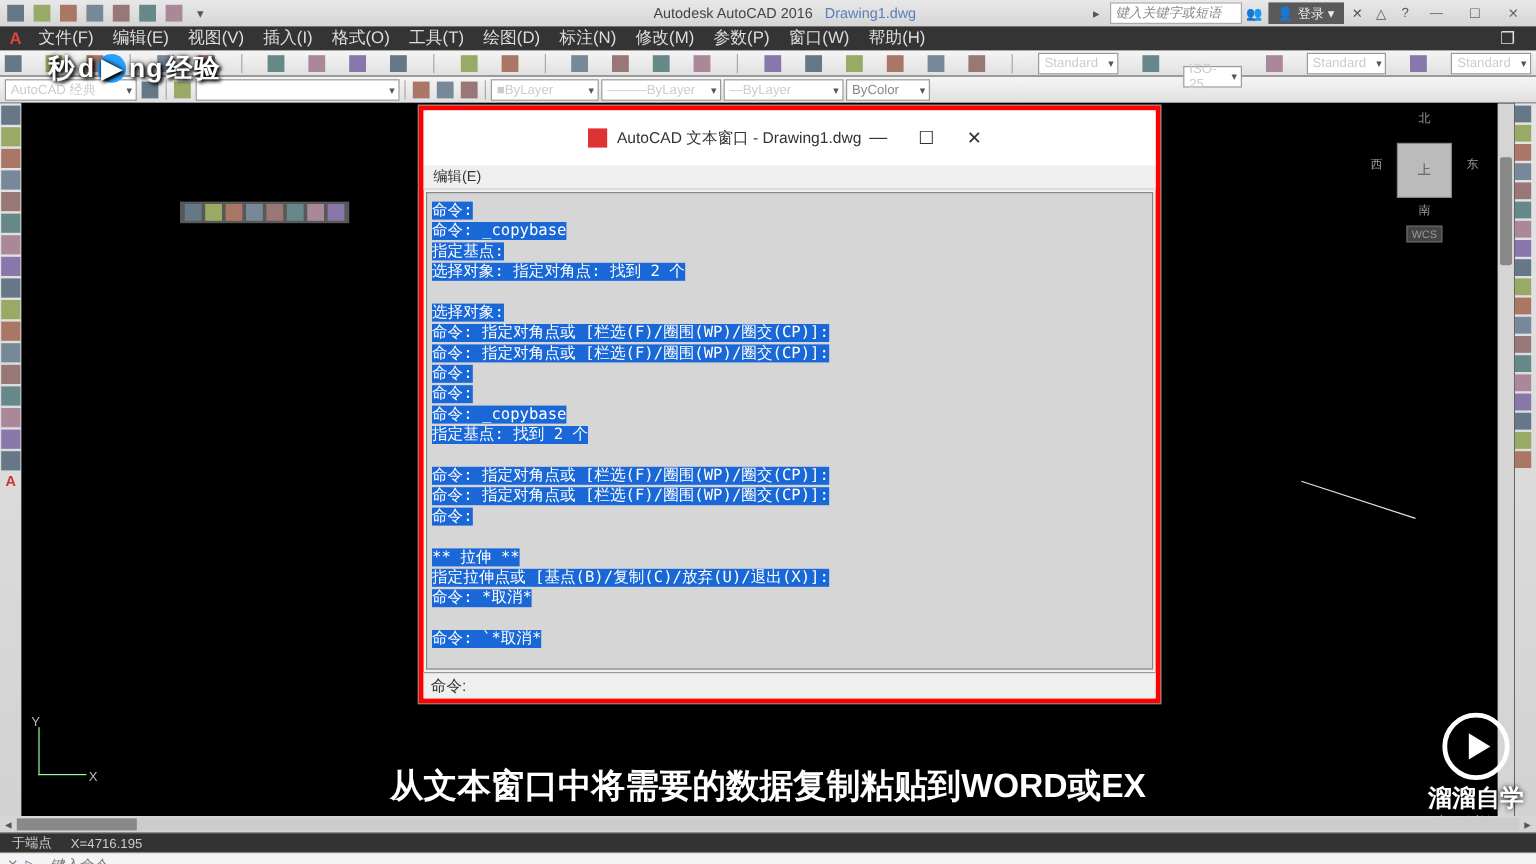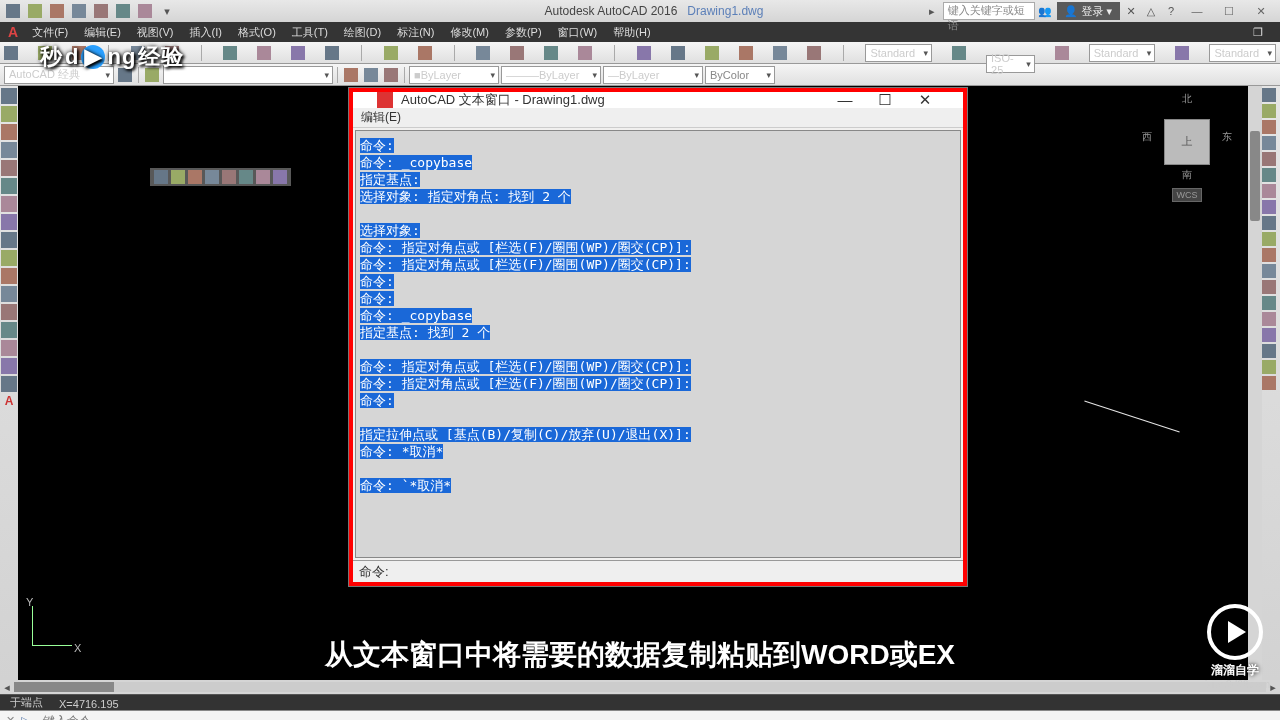--- a/index.html
+++ b/index.html
@@ -5,28 +5,28 @@
   * { margin: 0; padding: 0; box-sizing: border-box; user-select: none; }
   body { font-family: "Microsoft YaHei", Arial, sans-serif; font-size: 11px; background: #333; width: 1280px; height: 720px; overflow: hidden; color: #ccc; position: relative; }
 
   
   .titlebar { height: 22px; background: linear-gradient(#e8e8e8,#d5d5d5); display: flex; align-items: center; justify-content: space-between; position: relative; }
   .titlebar-left { display: flex; align-items: center; gap: 4px; padding: 0 4px; }
   .titlebar-center { position: absolute; left: 0; right: 0; text-align: center; color: #444; font-size: 12px; pointer-events: none; margin-left: 28px; }
   .titlebar-center .filename { color: #5b7fb8; }
   .titlebar-right { display: flex; align-items: center; gap: 2px; padding-right: 4px; z-index: 1; }
   .titlebar .icon-btn { width: 18px; height: 18px; display: inline-flex; align-items: center; justify-content: center; color: #555; }
-  .search-keyword { width: 92px; height: 18px; background: #fff; border: 1px solid #aaa; font-size: 11px; color: #888; padding: 0 4px; }
+  .search-keyword { width: 110px; height: 18px; background: #fff; border: 1px solid #aaa; font-size: 11px; color: #888; font-style: italic; padding: 0 4px; }
   .login-btn { background: #5a5a5a; color: #eee; height: 18px; padding: 0 8px; display: flex; align-items: center; font-size: 11px; }
   .win-ctrl { width: 30px; height: 18px; display: inline-flex; align-items: center; justify-content: center; color: #666; }
 
   
   .menubar { height: 20px; background: #343434; display: flex; align-items: center; padding: 0 8px; justify-content: space-between;}
   .menubar-left { display:flex; align-items:center; gap:0;}
-  .menubar .menu-item { padding: 0 8px; color: #ddd; font-size: 11px; height: 20px; display: flex; align-items: center; }
+  .menubar .menu-item { padding: 0 8px; color: #ddd; font-size: 14px; height: 20px; display: flex; align-items: center; }
   .menubar .logo { color: #d44; font-weight: bold; padding-right: 6px; font-size: 14px;}
 
   
   .toolbar { height: 22px; background: linear-gradient(#f5f5f5,#e0e0e0); border-bottom: 1px solid #999; display: flex; align-items: center; padding: 0 4px; gap: 20px; }
   .toolbar .tb-icon { width: 18px; height: 18px; display: inline-flex; align-items: center; justify-content: center; color: #555; }
   .toolbar .sep { width: 1px; height: 16px; background: #aaa; margin: 0 2px; }
   .toolbar .combo { height: 18px; border: 1px solid #999; background: #fff; font-size: 11px; padding: 0 16px 0 4px; display: inline-flex; align-items: center; position: relative;}
   .toolbar .combo::after { content: "▾"; position: absolute; right: 3px; font-size: 9px; color:#555;}
   .std { width: 80px; } .iso { width: 70px; margin-top: 23px; } .layer-combo { width: 170px; }
   .combo.bylayer-line{width:100px;} .combo.bylayer-lw{width:100px;} .combo.bycolor{width:70px; color:#888;}
@@ -62,39 +62,39 @@
 
   
   .ucs { position:absolute; left:8px; bottom:28px; width:50px; height:50px;}
   .ucs .x{position:absolute;left:6px;bottom:6px;width:40px;height:1px;background:#9f9;}
   .ucs .y{position:absolute;left:6px;bottom:6px;width:1px;height:40px;background:#9f9;}
   .ucs .lx{position:absolute;left:48px;bottom:-2px;color:#bbb;}
   .ucs .ly{position:absolute;left:0px;bottom:44px;color:#bbb;}
 
   
   .textwin { position:absolute; left:331px; top:2px; width:618px; height:498px; background:#f1f0ef; border:4px solid #f00; box-shadow:0 0 0 1px #777; z-index:3; display:flex; flex-direction:column;}
-  .textwin-title { height:16px; display:flex; align-items:center; justify-content:space-between; padding:0 24px; background:#fff;}
+  .textwin-title { height:46px; display:flex; align-items:center; justify-content:center; padding:0 0; background:#fff;}
   .textwin-title-left{display:flex; align-items:center; gap:8px;}
   .textwin-title .tw-icon{width:16px;height:16px;background:#d33;}
   .textwin-title .tw-text{color:#333; font-size:13px;}
   .textwin-title .tw-btns{display:flex; gap:12px;}
   .textwin-title .wb{width:28px;text-align:center;color:#333;font-size:15px;}
   .textwin-menu{height:20px;background:#efefef;padding:0 8px;display:flex;align-items:center;color:#333;font-size:12px;border-bottom:1px solid #ccc;}
   .textwin-body{flex:1; background:#d6d6d6; border:1px solid #888; margin:2px; padding:6px 4px; font-family:"SimSun","NSimSun",monospace; font-size:13px; line-height:17px; overflow:hidden;}
   .textwin-body .sel{background:#1a68d8;color:#fff;display:inline;}
   .textwin-body .line{white-space:pre;}
   .textwin-body .blank{height:17px;}
   .textwin-input{height:22px;border-top:1px solid #999;display:flex;align-items:center;padding:0 6px;background:#efefef;color:#333;font-size:13px;}
 
   
   .subtitle {position:absolute; left:0; right:0; bottom:46px; text-align:center; font-size:28px; font-weight:bold; color:#fff; text-shadow:-1px -1px 0 #000,1px -1px 0 #000,-1px 1px 0 #000,1px 1px 0 #000; z-index:6;}
   .rightlogo{position:absolute; right:10px; bottom:30px; z-index:6; text-align:center; color:#fff;}
   .rightlogo .play{width:56px;height:56px;border:4px solid #fff;border-radius:50%;display:flex;align-items:center;justify-content:center;margin:0 auto 2px;}
   .rightlogo .play::before{content:"";border-left:18px solid #fff;border-top:11px solid transparent;border-bottom:11px solid transparent;margin-left:5px;}
-  .rightlogo .cn{font-size:12px;font-weight:bold;text-shadow:0 0 4px #000;}
+  .rightlogo .cn{font-size:20px;font-weight:bold;text-shadow:0 0 4px #000;}
   .rightlogo .en{font-size:10px;color:#ccc;}
 
   
   .hscroll{height:14px;background:#d5d5d5;display:flex;align-items:center;}
   .hscroll .arrow{width:14px;text-align:center;color:#555;}
   .hscroll .track{flex:1;height:10px;background:#ccc;position:relative;}
   .hscroll .thumb{position:absolute;left:0;width:100px;top:0;bottom:0;background:#888;}
 
   
   .coordbar{height:16px;background:#333;border-top:1px solid #555;display:flex;align-items:flex-end;color:#ccc;font-size:11px;}
@@ -380,20 +380,21 @@
           <div class="line"><span class="sel">命令: 指定对角点或 [栏选(F)/圈围(WP)/圈交(CP)]:</span></div>
           <div class="line"><span class="sel">命令:</span></div>
           <div class="line"><span class="sel">命令:</span></div>
           <div class="line"><span class="sel">命令: _copybase</span></div>
           <div class="line"><span class="sel">指定基点: 找到 2 个</span></div>
           <div class="blank"></div>
           <div class="line"><span class="sel">命令: 指定对角点或 [栏选(F)/圈围(WP)/圈交(CP)]:</span></div>
           <div class="line"><span class="sel">命令: 指定对角点或 [栏选(F)/圈围(WP)/圈交(CP)]:</span></div>
           <div class="line"><span class="sel">命令:</span></div>
           <div class="blank"></div>
+          <div class="line"><span class="sel">** 拉伸 **</span></div>
           <div class="line"><span class="sel">指定拉伸点或 [基点(B)/复制(C)/放弃(U)/退出(X)]:</span></div>
           <div class="line"><span class="sel">命令: *取消*</span></div>
           <div class="blank"></div>
           <div class="line"><span class="sel">命令: `*取消*</span></div>
         </div>
       <div class="textwin-input">
         <span>命令:</span>
       </div>
     </div>
 

